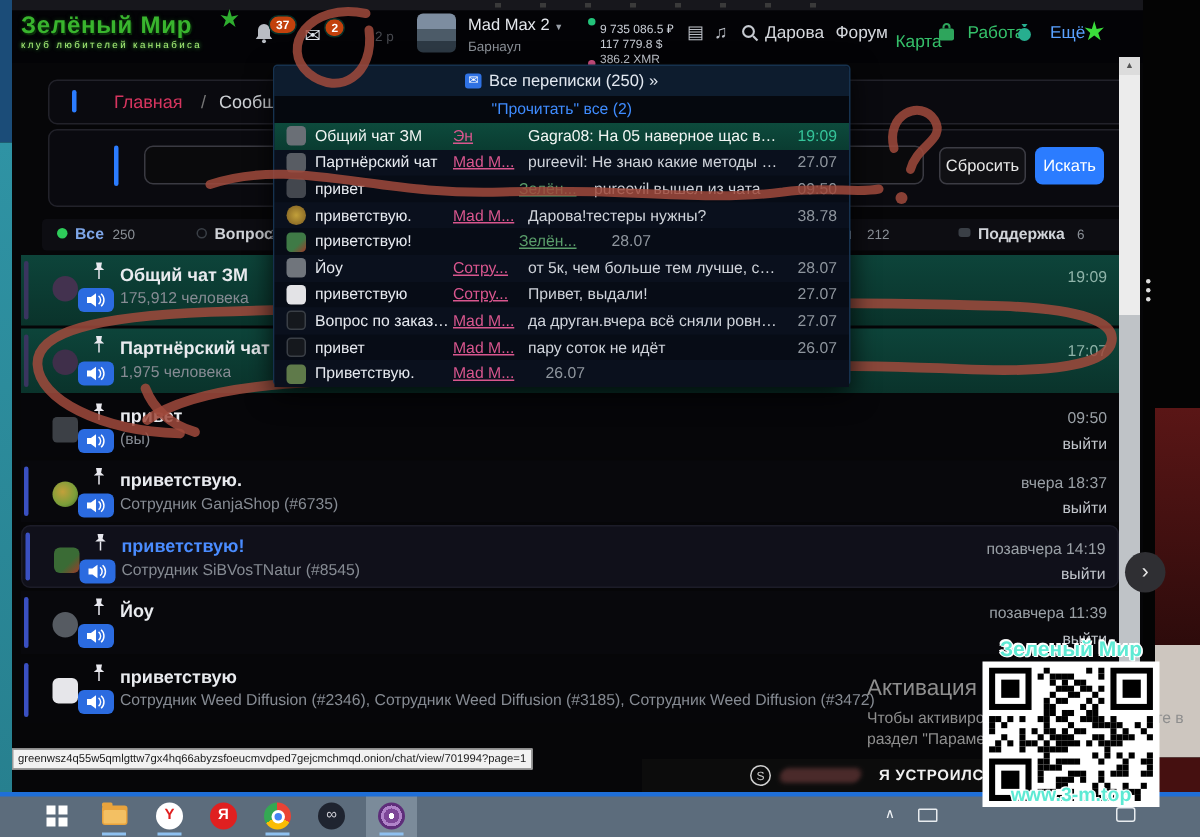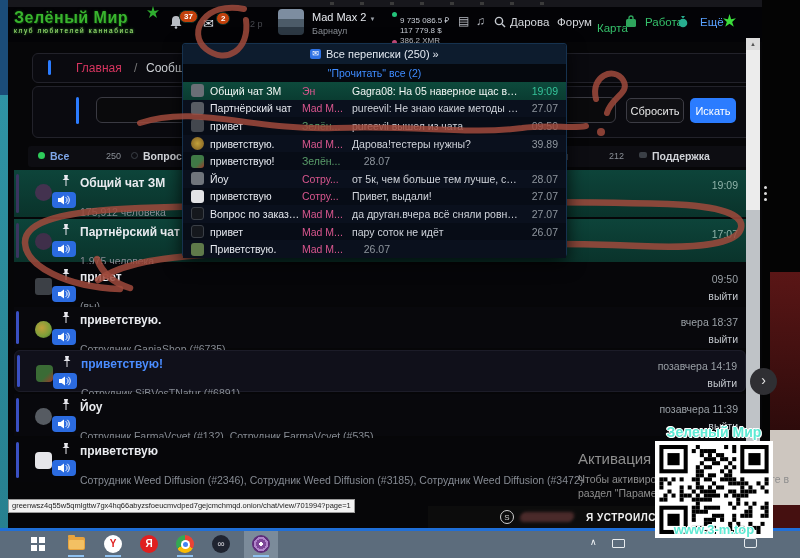--- a/index.html
+++ b/index.html
@@ -27,46 +27,46 @@
   .dd-mailico{display:inline-block;background:#2f72e4;color:#fff;font-size:8px;line-height:10px;
     padding:0 2px;border-radius:2px;}
   .dd-readall{position:absolute;left:0;top:20px;width:100%;height:18px;background:#05080e;
     display:flex;align-items:center;justify-content:center;font-size:10.5px;color:#3f8cff;}
   .dd-row{position:absolute;left:0;width:100%;height:17.6px;display:flex;align-items:center;
     font-size:10.5px;background:#070c16;}
   .dd-row:nth-child(even){background:#0a101d;}
   .dd-row.dd-hl{background:linear-gradient(#0d4a3c,#0a3c31);}
   .dd-ic{width:13px;height:13px;border-radius:3px;margin-left:8px;flex:none;}
   .dd-t{width:92px;margin-left:6px;color:#e7eaf0;flex:none;}
-  .dd-a{width:50px;color:#d9568e;flex:none;}
-  .dd-a.dd-green{color:#5a9e6a;}
+  .dd-a{width:50px;color:#d9568e;flex:none;text-decoration:underline;}
+  .dd-a.dd-green{color:#5a9e6a;margin-left:44px;}
   .dd-m{flex:1;color:#cfd3da;}
   .dd-hl .dd-m,.dd-hl .dd-t{color:#f2f6f4;}
   .dd-time{width:38px;text-align:right;margin-right:8px;color:#8f969e;flex:none;}
   .dd-hl .dd-time{color:#35c49a;}
 
   
   .c-row{left:14px;width:732px;background:#08080c;}
   .c-row .stripe{position:absolute;left:2px;top:4px;bottom:4px;width:3px;background:#3a50c2;border-radius:2px;}
   .c-teal{background:linear-gradient(#0d443a,#0a332b);}
   .c-av{position:absolute;left:21px;top:14px;width:17px;height:17px;border-radius:50%;}
   .c-pin{position:absolute;left:47px;top:4px;}
   .c-spk{position:absolute;left:38px;top:22px;width:24px;height:16px;background:#2b6be0;
     border-radius:4px;display:flex;align-items:center;justify-content:center;}
   .c-title{position:absolute;left:66px;top:6px;font-size:12px;font-weight:bold;color:#e9ebef;white-space:nowrap;}
-  .c-sub{position:absolute;left:66px;top:23px;font-size:10.5px;color:#868b93;white-space:nowrap;max-width:560px;overflow:hidden;margin-top:13px;}
+  .c-sub{position:absolute;left:66px;top:23px;font-size:10.5px;color:#868b93;white-space:nowrap;max-width:560px;overflow:hidden;}
   .c-time{position:absolute;right:8px;top:9px;font-size:10.5px;color:#9aa0a6;white-space:nowrap;}
   .c-teal .c-time{color:#8fb3a9;}
   .c-act{position:absolute;right:8px;top:26px;font-size:10.5px;color:#c2c6cc;}
   .title-blue{color:#4a8cff !important;}
 
   
   #tabbar{left:28px;top:146px;width:724px;height:21px;background:#0d0d12;border-radius:3px;}
   .tab-label{position:absolute;top:4px;font-size:10.5px;color:#d0d3d8;font-weight:bold;white-space:nowrap;}
-  .tab-count{position:absolute;top:5px;font-size:9px;color:#8a8f96;margin-left:31px;}
+  .tab-count{position:absolute;top:5px;font-size:9px;color:#8a8f96;}
 
   
   .btn-dark{background:#101014;border:1px solid #3c3c44;border-radius:5px;color:#e8e8e8;
     font-size:11px;display:flex;align-items:center;justify-content:center;}
   .btn-blue{background:#2b7cff;border-radius:5px;color:#fff;font-size:11px;
     display:flex;align-items:center;justify-content:center;}
 
   
   .wm{color:#8e8e8e;}
   .qr-green{color:#5eead4;font-weight:bold;text-align:center;
@@ -278,40 +278,39 @@
         <path d="M3 1h4l-.6 3.2L8.5 6h-7l2.1-1.8z" fill="#e8e8ee"></path>
         <rect x="4.5" y="6" width="1" height="6" fill="#e8e8ee"></rect>
       </svg>
     <div class="c-spk">
         <svg width="14" height="10" viewBox="0 0 14 10">
           <path d="M1 3v4h2.6L7 9.5V.5L3.6 3z" fill="#fff"></path>
           <path d="M8.7 2.2a3.5 3.5 0 0 1 0 5.6M10.4.8a5.6 5.6 0 0 1 0 8.4" stroke="#fff" fill="none" stroke-width="1"></path>
         </svg>
       </div>
     <span class="c-title title-blue">приветствую!</span>
-    <span class="c-sub">Сотрудник SiBVosTNatur (#6891)</span>
+    <span class="c-sub">Сотрудник SiBVosTNatur (#8545)</span>
     <span class="c-time">позавчера 14:19</span>
     <span class="c-act">выйти</span>
   </div>
 
   <div class="abs c-row" style="top:394px;height:42px;">
     <div class="stripe"></div>
     <div class="c-av" style="background:#565b62;"></div>
     <svg class="c-pin" width="10" height="14" viewBox="0 0 10 14">
         <path d="M3 1h4l-.6 3.2L8.5 6h-7l2.1-1.8z" fill="#e8e8ee"></path>
         <rect x="4.5" y="6" width="1" height="6" fill="#e8e8ee"></rect>
       </svg>
     <div class="c-spk">
         <svg width="14" height="10" viewBox="0 0 14 10">
           <path d="M1 3v4h2.6L7 9.5V.5L3.6 3z" fill="#fff"></path>
           <path d="M8.7 2.2a3.5 3.5 0 0 1 0 5.6M10.4.8a5.6 5.6 0 0 1 0 8.4" stroke="#fff" fill="none" stroke-width="1"></path>
         </svg>
       </div>
     <span class="c-title">Йоу</span>
-    <span class="c-sub">Сотрудник FarmaVcvet (#132), Сотрудник FarmaVcvet (#535)</span>
     <span class="c-time">позавчера 11:39</span>
     <span class="c-act">выйти</span>
   </div>
 
   <div class="abs c-row" style="top:438px;height:44px;background:#060609;">
     <div class="stripe"></div>
     <div class="c-av" style="background:#e6e6ea;border-radius:4px;"></div>
     <svg class="c-pin" width="10" height="14" viewBox="0 0 10 14">
         <path d="M3 1h4l-.6 3.2L8.5 6h-7l2.1-1.8z" fill="#e8e8ee"></path>
         <rect x="4.5" y="6" width="1" height="6" fill="#e8e8ee"></rect>
@@ -362,21 +361,21 @@
       <span class="dd-t nowrap">привет</span>
       <span class="dd-a nowrap dd-green">Зелён...</span>
       <span class="dd-m nowrap">pureevil вышел из чата</span>
       <span class="dd-time">09:50</span>
     </div>
     <div class="dd-row" style="top:90.8px;">
       <span class="dd-ic" style="background:radial-gradient(circle,#c2a03a,#7a5a20);border-radius:50%;"></span>
       <span class="dd-t nowrap">приветствую.</span>
       <span class="dd-a nowrap">Mad M...</span>
       <span class="dd-m nowrap">Дарова!тестеры нужны?</span>
-      <span class="dd-time">39.89</span>
+      <span class="dd-time">38.78</span>
     </div>
     <div class="dd-row" style="top:108.4px;">
       <span class="dd-ic" style="background:linear-gradient(135deg,#3f7a46 60%,#a03a2a);"></span>
       <span class="dd-t nowrap">приветствую!</span>
       <span class="dd-a nowrap dd-green">Зелён...</span>
       <span class="dd-time">28.07</span>
     </div>
     <div class="dd-row" style="top:126px;">
       <span class="dd-ic" style="background:#70757c;"></span>
       <span class="dd-t nowrap">Йоу</span>

